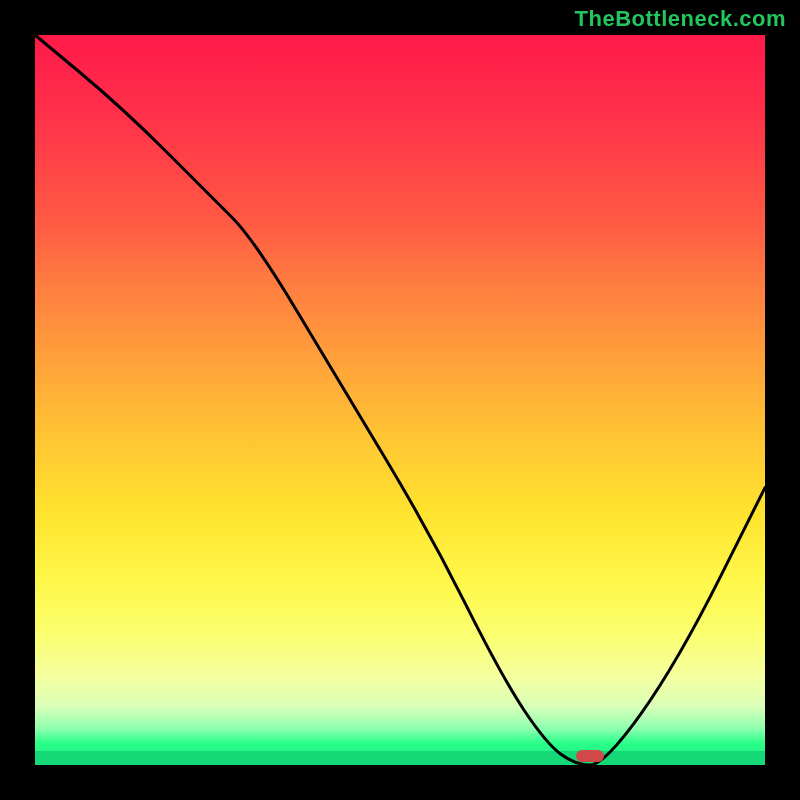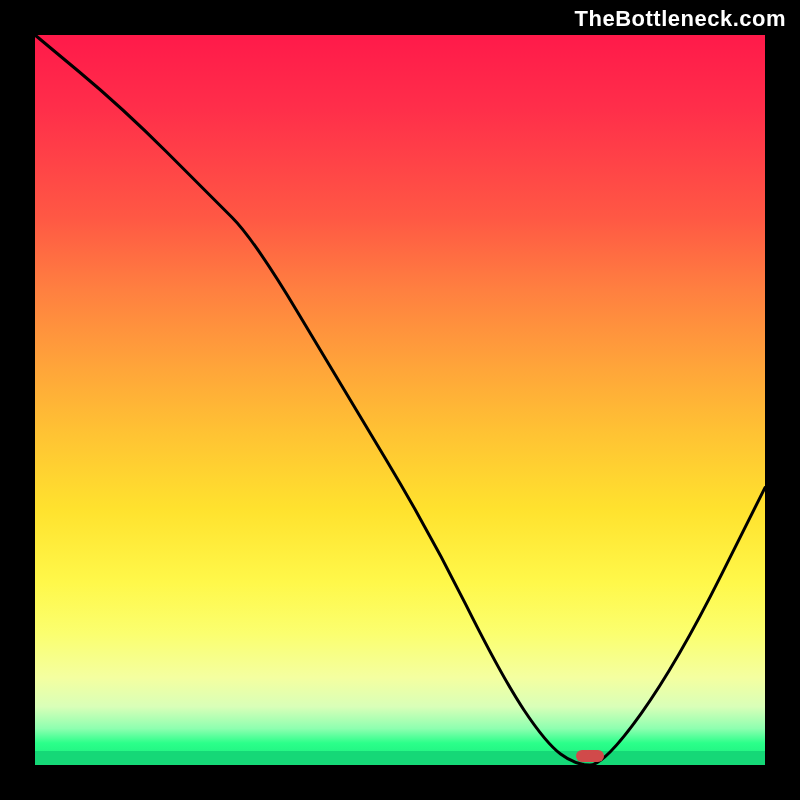--- a/index.html
+++ b/index.html
@@ -14,21 +14,21 @@
   .frame {
     position: relative;
     width: 800px;
     height: 800px;
     background: #000;
   }
   .watermark {
     position: absolute;
     top: 6px;
     right: 14px;
-    color: #ffffff;
+    color: #22c55e;
     font-size: 22px;
     font-weight: 600;
     letter-spacing: 0.5px;
     font-family: Arial, Helvetica, sans-serif;
     user-select: none;
   }
   .plot {
     position: absolute;
     left: 35px;
     top: 35px;

